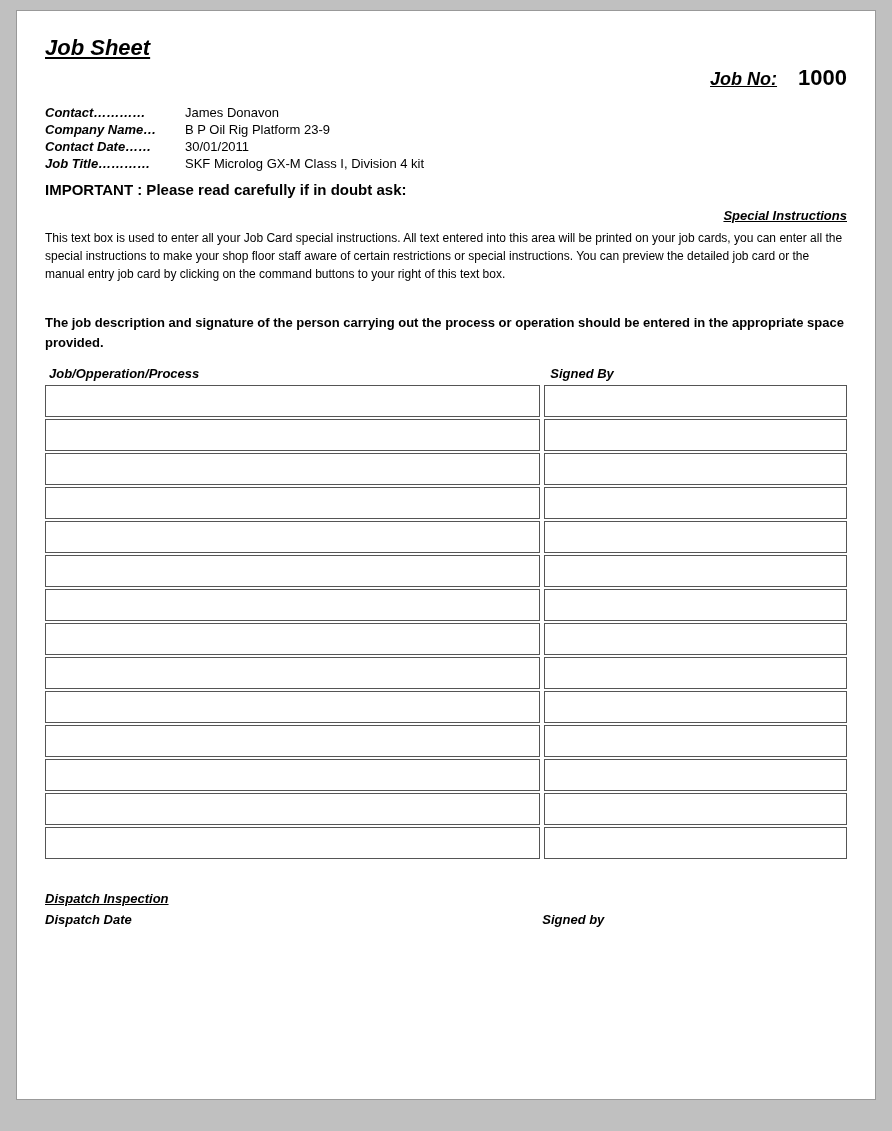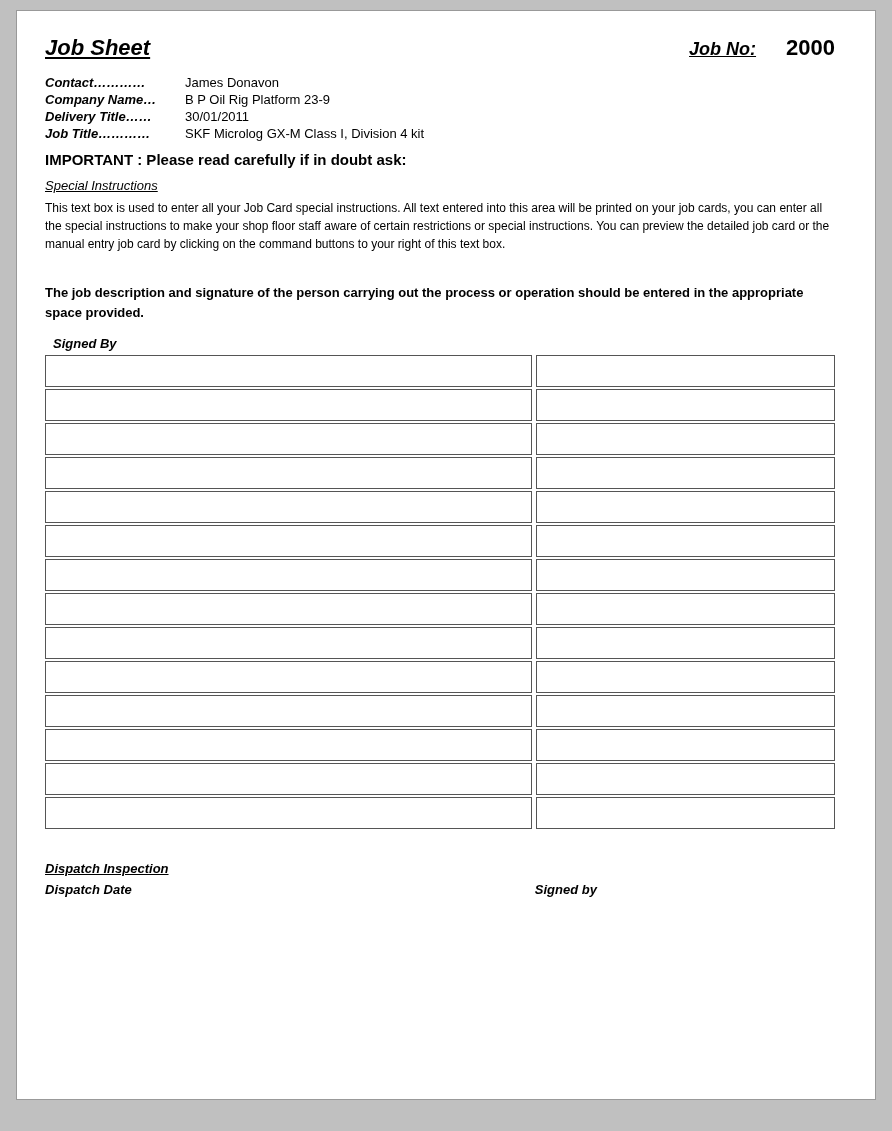--- a/index.html
+++ b/index.html
@@ -10,40 +10,41 @@
       align-items: flex-start;
       padding: 10px;
       font-family: Arial, sans-serif;
       font-size: 13px;
     }
     .page {
       background: #fff;
       width: 860px;
       min-height: 1090px;
       border: 1px solid #999;
-      padding: 24px 40px 24px 28px;
+      padding: 24px 28px 24px 28px;
       position: relative;
     }
     .header {
       display: flex;
       justify-content: space-between;
       align-items: flex-start;
       margin-bottom: 14px;
       border-bottom: none;
     }
     .job-sheet-title {
       font-size: 22px;
       font-weight: bold;
       text-decoration: underline;
       font-style: italic;
     }
     .job-no-block {
       display: flex;
       align-items: baseline;
-      gap: 30px;
+      gap: 21px;
+      margin-top: 30px;
     }
     .job-no-label {
       font-size: 18px;
       font-weight: bold;
       text-decoration: underline;
       font-style: italic;
     }
     .job-no-value {
       font-size: 22px;
       font-weight: bold;
@@ -67,25 +68,26 @@
     .info-value {
       font-style: normal;
       font-weight: normal;
     }
     .important-notice {
       font-size: 15px;
       font-weight: bold;
       margin: 10px 0 10px 0;
     }
     .special-instructions-label {
-      font-weight: normal;
+      font-weight: bold;
       font-style: italic;
       text-decoration: underline;
       margin-bottom: 6px;
       display: block;
+      text-align: right;
     }
     .special-instructions-text {
       font-size: 12px;
       line-height: 1.5;
       margin-bottom: 30px;
     }
     .job-desc-note {
       font-size: 13px;
       font-weight: bold;
       margin-bottom: 14px;
@@ -160,52 +162,53 @@
   </style>
 </head>
 <body>
 
 <div class="page">
 
   <div class="header">
     <span class="job-sheet-title">Job Sheet</span>
     <div class="job-no-block">
       <span class="job-no-label">Job No:</span>
-      <span class="job-no-value">2000</span>
+      <span class="job-no-value">1000</span>
     </div>
   </div>
 
   <div class="info-section">
     <div class="info-row">
       <span class="info-label">Contact…………</span>
       <span class="info-value">James Donavon</span>
     </div>
     <div class="info-row">
       <span class="info-label">Company Name…</span>
       <span class="info-value">B P Oil Rig Platform 23-9</span>
     </div>
     <div class="info-row">
-      <span class="info-label">Delivery Title……</span>
+      <span class="info-label">Contact Date……</span>
       <span class="info-value">30/01/2011</span>
     </div>
     <div class="info-row">
       <span class="info-label">Job Title…………</span>
       <span class="info-value">SKF Microlog GX-M Class I, Division 4 kit</span>
     </div>
   </div>
 
   <div class="important-notice">IMPORTANT : Please read carefully if in doubt ask:</div>
 
   <span class="special-instructions-label">Special Instructions</span>
   <div class="special-instructions-text">This text box is used to enter all your Job Card special instructions. All text entered into this area will be printed on your job cards, you can enter all the special instructions to make your shop floor staff aware of certain restrictions or special instructions. You can preview the detailed job card or the manual entry job card by clicking on the command buttons to your right of this text box.</div>
 
   <div class="job-desc-note">The job description and signature of the person carrying out the process or operation should be entered in the appropriate space provided.</div>
 
   <div class="table-section">
     <div class="table-header">
+      <span class="col-job">Job/Opperation/Process</span>
       <span class="col-signed">Signed By</span>
     </div>
     <div class="table-rows" id="table-rows">
     <div class="table-row">
       <div class="cell-job"></div>
       <div class="cell-signed"></div>
     </div>
         <div class="table-row">
       <div class="cell-job"></div>
       <div class="cell-signed"></div>

